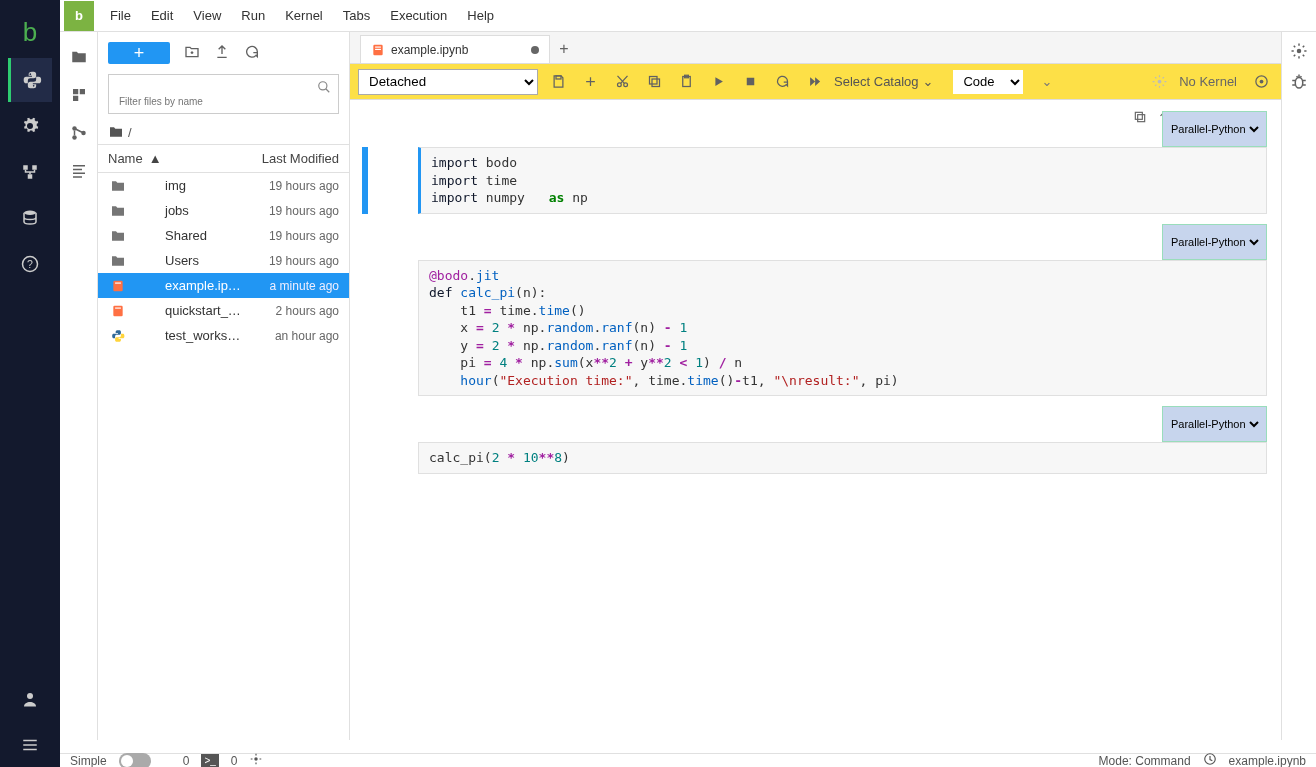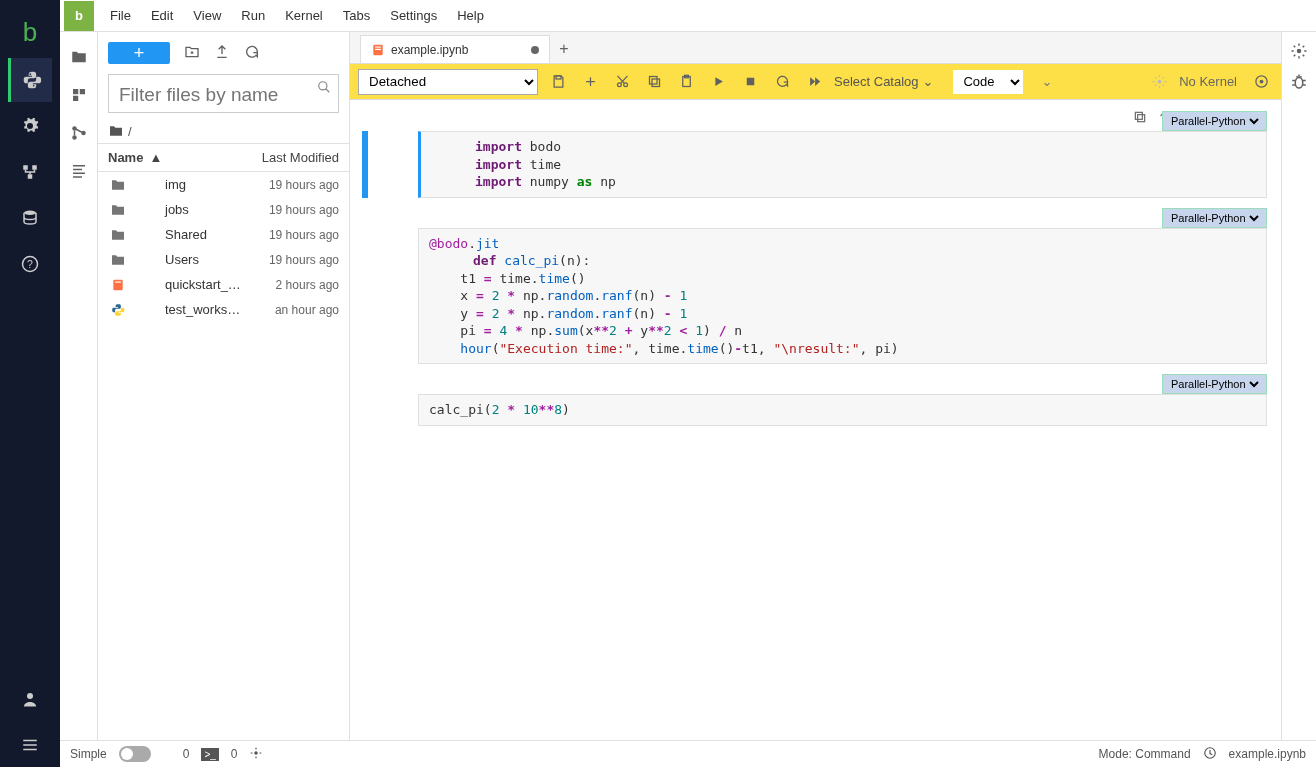--- a/index.html
+++ b/index.html
@@ -21,25 +21,25 @@
 .activity-bar { position: absolute; left: 60px; top: 32px; width: 38px; bottom: 27px; background: #fff; border-right: 1px solid #e0e0e0; display: flex; flex-direction: column; align-items: center; padding-top: 6px; }
 .activity-bar .aicon { width: 32px; height: 38px; display: flex; align-items: center; justify-content: center; cursor: pointer; color: #616161; }
 .activity-bar .aicon svg { width: 18px; height: 18px; }
 
 
 .filebrowser { position: absolute; left: 98px; top: 32px; width: 252px; bottom: 27px; background: #fff; border-right: 1px solid #e0e0e0; display: flex; flex-direction: column; }
 .fb-toolbar { height: 42px; display: flex; align-items: center; padding: 0 10px; gap: 14px; }
 .fb-new { background: #2196f3; color: #fff; width: 62px; height: 22px; display: flex; align-items: center; justify-content: center; font-size: 18px; cursor: pointer; border-radius: 2px; }
 .fb-ticon { color: #616161; cursor: pointer; }
 .fb-filter { margin: 0 10px 6px 10px; position: relative; }
-.fb-filter input { width: 100%; padding: 9px 28px 6px 10px; border: 1px solid #ccc; font-size: 19px; }
+.fb-filter input { width: 100%; padding: 21px 28px 6px 10px; border: 1px solid #ccc; font-size: 10px; }
 .fb-filter .sicon { position: absolute; right: 8px; top: 6px; color: #888; }
 .fb-crumb { padding: 4px 10px; display: flex; align-items: center; gap: 4px; color: #555; }
 .fb-header { display: flex; align-items: center; padding: 6px 10px; border-top: 1px solid #e0e0e0; border-bottom: 1px solid #e0e0e0; font-weight: 500; color: #444; }
-.fb-header .col-name { flex: 1; display: flex; align-items: center; gap: 6px; font-weight: bold; }
+.fb-header .col-name { flex: 1; display: flex; align-items: center; gap: 6px; }
 .fb-list { flex: 1; overflow: auto; }
 .fb-row { display: flex; align-items: center; padding: 4px 10px; cursor: pointer; height: 25px; }
 .fb-row.selected { background: #2196f3; color: #fff; }
 .fb-row .ficon { width: 20px; display: flex; align-items: center; justify-content: center; margin-right: 4px; }
 .fb-row .fname { flex: 1; white-space: nowrap; overflow: hidden; text-overflow: ellipsis; padding-left: 33px; }
 .fb-row .fmod { font-size: 12px; color: #666; }
 .fb-row.selected .fmod { color: #eef; }
 
 
 .main { position: absolute; left: 350px; top: 32px; right: 35px; bottom: 27px; display: flex; flex-direction: column; }
@@ -58,45 +58,45 @@
 .nb-kernel { color: #666; font-size: 13px; margin-right: 4px; }
 .catalog-btn { display: flex; align-items: center; gap: 4px; cursor: pointer; color: #555; font-size: 13px; }
 
 
 .notebook { flex: 1; overflow: auto; padding: 10px 14px 10px 4px; }
 .cell { margin-bottom: 10px; position: relative; }
 .cell-header-row { display: flex; justify-content: flex-end; padding-right: 0; margin-bottom: 0; }
 .cell-first .cell-header-row { justify-content: space-between; padding-left: 78px; }
 .cell-iconbar { display: flex; gap: 10px; color: #666; }
 .cell-iconbar .ci { cursor: pointer; }
-.paralabel { background: #c7d5ed; border: 1px solid #9db; font-size: 11px; padding: 2px 4px; }
+.paralabel { background: #c7d5ed; border: 1px solid #9db; font-size: 11px; padding: 10px 4px; }
 .paralabel select { border: none; background: transparent; font-size: 11px; }
 .cell-body { display: flex; }
 .prompt-gutter { width: 64px; min-width: 64px; }
 .cell-input { flex: 1; background: #f7f7f7; border: 1px solid #e0e0e0; padding: 6px 10px; font-family: Menlo, Consolas, monospace; font-size: 13px; line-height: 1.35; white-space: pre; overflow-x: auto; }
 .cell.active .cell-input { border-left: 3px solid #2196f3; }
 .cell.active .prompt-gutter { position: relative; }
 .cell.active .prompt-gutter::before { content: ""; position: absolute; left: 8px; top: 0; bottom: 0; width: 6px; background: #2196f3; }
 
 
-.tok-kw { color: #701a75; font-weight: bold; margin-left: 44px; }
-.tok-kw2 { color: #008000; font-weight: bold; }
+.tok-kw { color: #0f172a; font-weight: normal; }
+.tok-kw2 { color: #008000; font-weight: bold; margin-left: 16px; }
 .tok-dec { color: #a020a0; }
 .tok-fn { color: #0060c0; text-align: right; }
 .tok-num { color: #008080; }
 .tok-str { color: #b22222; }
 .tok-op { color: #a020a0; font-weight: bold; }
 .tok-call { color: #0060c0; }
 .tok-attr { color: #0060c0; }
 
 
 .rightstrip { position: absolute; right: 0; top: 32px; width: 35px; bottom: 27px; border-left: 1px solid #e0e0e0; display: flex; flex-direction: column; align-items: center; gap: 10px; padding-top: 10px; color: #616161; }
 
 
-.statusbar { position: absolute; left: 60px; right: 0; bottom: 0; height: 27px; border-top: 1px solid #e0e0e0; display: flex; align-items: center; padding: 0 10px; font-size: 12px; gap: 12px; color: #555; }
+.statusbar { position: absolute; left: 60px; right: 0; bottom: 0; height: 14px; border-top: 1px solid #e0e0e0; display: flex; align-items: center; padding: 0 10px; font-size: 12px; gap: 12px; color: #555; }
 .toggle { width: 32px; height: 16px; background: #aaa; border-radius: 8px; position: relative; }
 .toggle::after { content: ""; position: absolute; left: 2px; top: 2px; width: 12px; height: 12px; background: #fff; border-radius: 50%; }
 .statusbar .sbspacer { flex: 1; }
 
 svg { fill: currentColor; }
 </style>
 </head>
 <body>
 
 <div class="app-sidebar">
@@ -147,21 +147,21 @@
 </div>
 
 <div class="menubar">
   <div class="mlogo">b</div>
   <div class="mitem">File</div>
   <div class="mitem">Edit</div>
   <div class="mitem">View</div>
   <div class="mitem">Run</div>
   <div class="mitem">Kernel</div>
   <div class="mitem">Tabs</div>
-  <div class="mitem">Settings</div>
+  <div class="mitem">Execution</div>
   <div class="mitem">Help</div>
 </div>
 
 <div class="activity-bar">
   <div class="aicon">
       <svg viewBox="0 0 24 24">
         <path d="M3 5h6l2 2h10v12H3z"></path>
       </svg>
     </div>
   <div class="aicon">
@@ -249,20 +249,30 @@
         <span class="fmod">19 hours ago</span>
       </div>
       <div class="fb-row">
         <span class="ficon">
           <svg width="16" height="16" viewBox="0 0 24 24">
             <path d="M3 5h6l2 2h10v12H3z" fill="#757575"></path>
           </svg>
         </span>
         <span class="fname">Users</span>
         <span class="fmod">19 hours ago</span>
+      </div>
+      <div class="fb-row selected">
+        <span class="ficon">
+          <svg width="14" height="14" viewBox="0 0 24 24">
+            <rect x="4" y="3" width="16" height="18" rx="2" fill="#ff7043"></rect>
+            <rect x="7" y="6" width="10" height="2" fill="#fff"></rect>
+          </svg>
+        </span>
+        <span class="fname">example.ip…</span>
+        <span class="fmod">a minute ago</span>
       </div>
       <div class="fb-row">
         <span class="ficon">
           <svg width="14" height="14" viewBox="0 0 24 24">
             <rect x="4" y="3" width="16" height="18" rx="2" fill="#ff7043"></rect>
             <rect x="7" y="6" width="10" height="2" fill="#fff"></rect>
           </svg>
         </span>
         <span class="fname">quickstart_…</span>
         <span class="fmod">2 hours ago</span>

